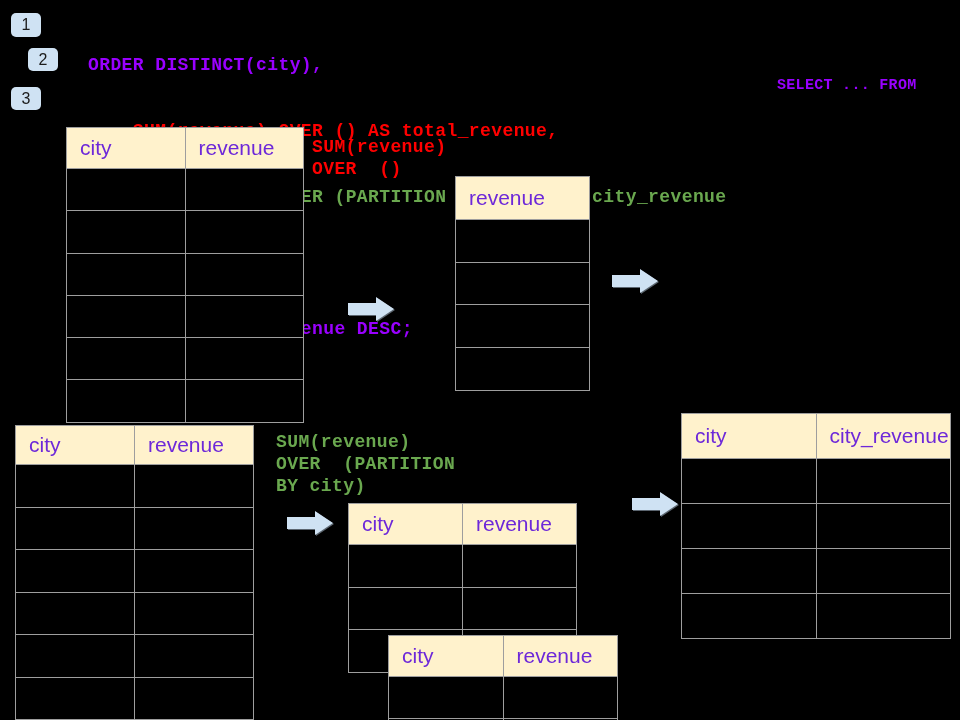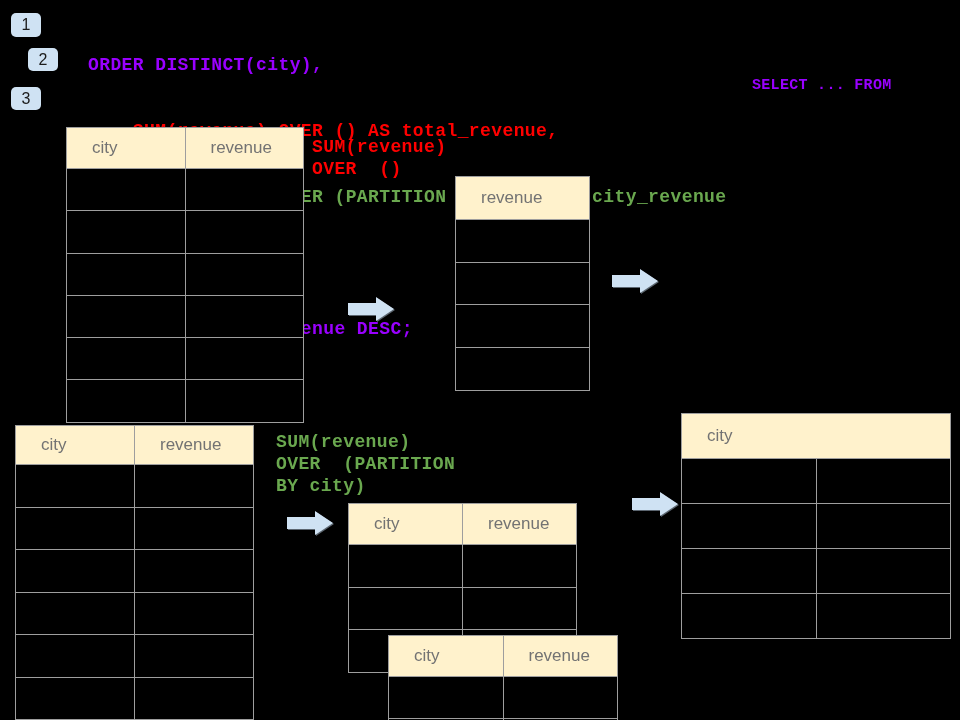--- a/index.html
+++ b/index.html
@@ -7,34 +7,34 @@
           font-family:"Liberation Sans",sans-serif;}
 
   
   .code{position:absolute;white-space:pre;font:bold 18px "Liberation Mono",monospace;
         letter-spacing:.4px;line-height:22px;}
   .code-line{height:22px;}
   .c-purple{color:#9900FF;}
   .c-red{color:#FF0000;}
   .c-green{color:#6AA84F;}
   .side-note{position:absolute;white-space:pre;font:bold 15px "Liberation Mono",monospace;
-             letter-spacing:.3px;line-height:21px;color:#9900FF;}
+             letter-spacing:.3px;line-height:21px;color:#9900FF;margin-left:25px;}
   .label{position:absolute;white-space:pre;font:bold 18px "Liberation Mono",monospace;
          letter-spacing:.4px;line-height:22px;}
 
   
   .badge{position:absolute;width:30px;height:24px;background:#CFE2F3;border-radius:5px;
          display:flex;align-items:center;justify-content:center;
          font:16px "Liberation Sans",sans-serif;color:#1c1c1c;}
 
   
   .tbl{position:absolute;background:#000;border:1px solid #9e9e9e;box-sizing:border-box;}
   .thead{display:flex;height:var(--hh);background:#FFF2CC;}
-  .th{flex:1 1 0;display:flex;align-items:center;padding-left:25px;box-sizing:border-box;
-      font-size:17px;color:#737373;}
+  .th{flex:1 1 0;display:flex;align-items:center;padding-left:13px;box-sizing:border-box;
+      font-size:21px;color:#6d28d9;}
   .th + .th{border-left:1px solid #9e9e9e;}
   .tr{display:flex;height:var(--rh);border-top:1px solid #9e9e9e;}
   .td{flex:1 1 0;box-sizing:border-box;}
   .td + .td{border-left:1px solid #9e9e9e;}
 
   
   .arrow{position:absolute;width:46px;height:26px;filter:drop-shadow(1px 1px 0 #5c6670);}
   .arrow svg{display:block;}
 </style>
 </head>
@@ -209,20 +209,21 @@
 
   <div class="arrow" style="left:632px;top:491px;">
     <svg width="46" height="26" viewBox="0 0 46 26">
         <path d="M0 7 H28 V1 L46 13 L28 25 V19 H0 Z" fill="#CFE2F3"></path>
       </svg>
   </div>
 
   <div class="tbl" style="left:681px;top:413px;width:270px;--hh:44px;--rh:44px;">
     <div class="thead">
       <div class="th">city</div>
+      <div class="th">city_revenue</div>
     </div>
     <div>
         <div class="tr">
           <div class="td"></div>
           <div class="td"></div>
         </div>
         <div class="tr">
           <div class="td"></div>
           <div class="td"></div>
         </div>

